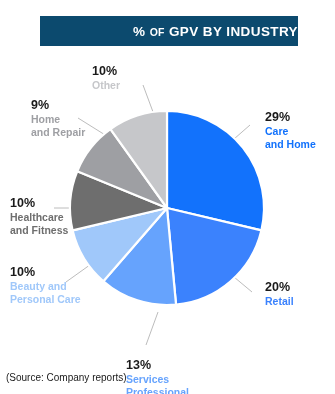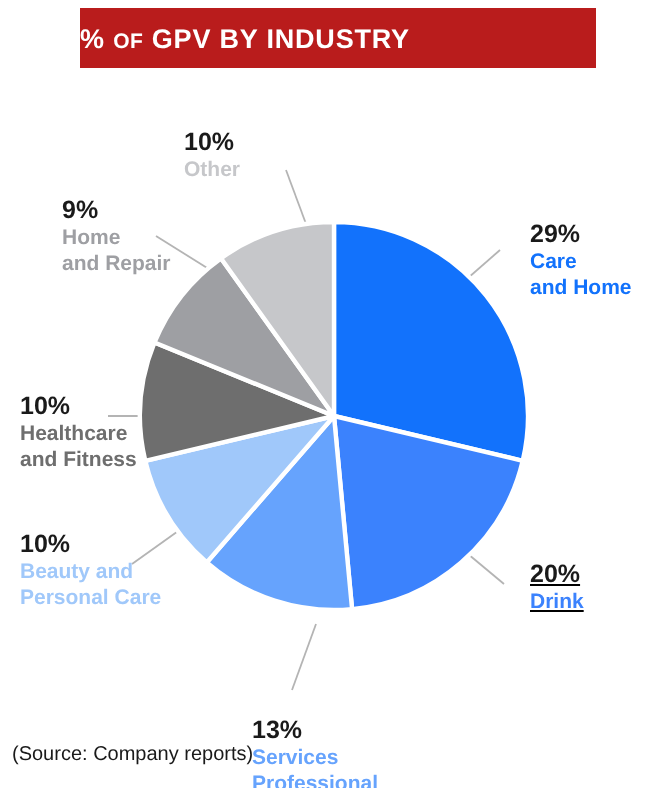--- a/index.html
+++ b/index.html
@@ -21,27 +21,27 @@
     left: 0;
     top: 0;
     width: 335px;
     height: 394px;
   }
 
   
   #title-bar {
     position: absolute;
     left: 40px;
-    top: 4px;
+    top: 16px;
     width: 258px;
     height: 30px;
-    background: #b91c1c;
+    background: #0c4a6e;
     display: flex;
     align-items: center;
-    justify-content: flex-start;
+    justify-content: flex-end;
   }
   #title-text {
     color: #ffffff;
     font-size: 13.5px;
     font-weight: bold;
     letter-spacing: 0.4px;
     white-space: nowrap;
   }
   #title-text .small-of {
     font-size: 10.5px;
@@ -78,21 +78,21 @@
     font-size: 10.5px;
     font-weight: bold;
     line-height: 12.5px;
   }
 
   #label-other      { left: 92px;  top: 64px;  }
   #label-home       { left: 31px;  top: 98px;  }
   #label-health     { left: 10px;  top: 196px; }
   #label-beauty     { left: 10px;  top: 265px; }
   #label-prof       { left: 126px; top: 330px; margin-top: 28px; }
-  #label-retail     { left: 265px; top: 280px; text-decoration: underline; }
+  #label-retail     { left: 265px; top: 280px; }
   #label-food       { left: 265px; top: 110px; }
 
   
   #source-note {
     position: absolute;
     left: 6px;
     top: 372px;
     font-size: 10px;
     color: #1a1a1a;
   }
@@ -166,21 +166,21 @@
   </div>
 
   <div class="label" id="label-prof">
     <span class="pct">13%</span>
     <span class="name" style="color:#66a3fd">Services</span>
     <span class="name" style="color:#66a3fd">Professional</span>
   </div>
 
   <div class="label" id="label-retail">
     <span class="pct">20%</span>
-    <span class="name" style="color:#3b82fd">Drink</span>
+    <span class="name" style="color:#3b82fd">Retail</span>
   </div>
 
   <div class="label" id="label-food">
     <span class="pct">29%</span>
     <span class="name" style="color:#1272fc">Care</span>
     <span class="name" style="color:#1272fc">and Home</span>
   </div>
 
   <div id="source-note">(Source: Company reports)</div>
 

